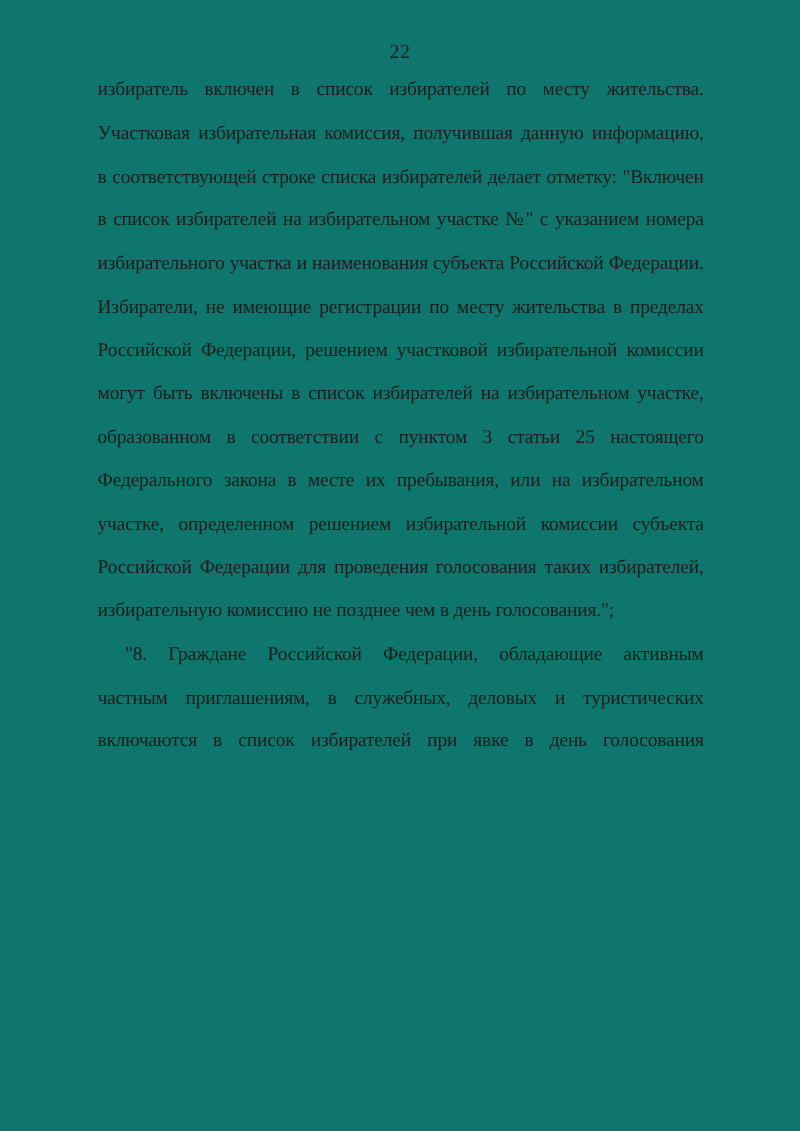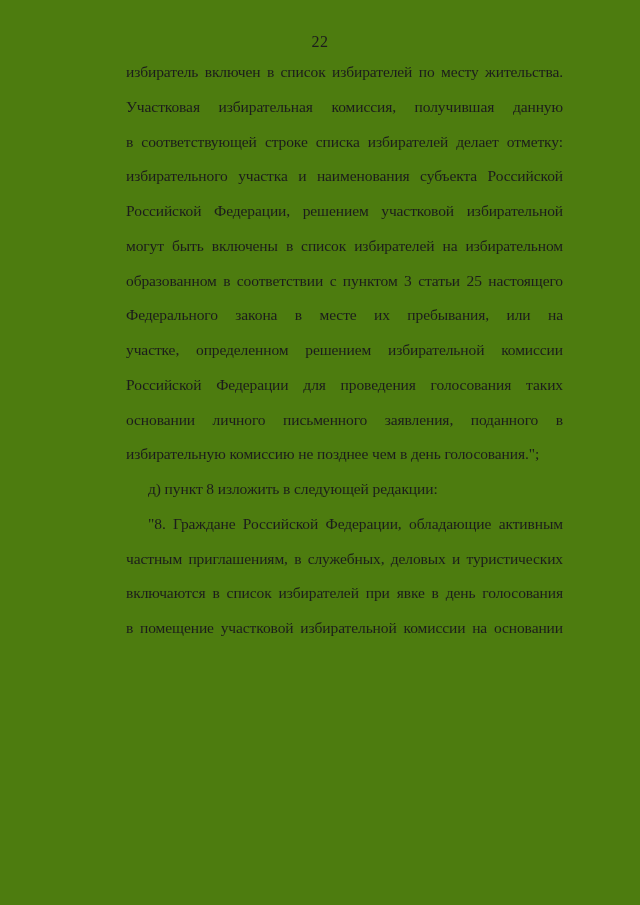--- a/index.html
+++ b/index.html
@@ -4,40 +4,39 @@
 <style>
   html, body {
     margin: 0;
     padding: 0;
     background: #ffffff;
   }
   .page {
     position: relative;
     width: 640px;
     height: 905px;
-    background: #4d7c0f;
+    background: #0f766e;
     overflow: hidden;
     font-family: "Liberation Serif", "DejaVu Serif", serif;
     color: #1c1c1c;
   }
   .page-number {
     position: absolute;
     top: 33px;
     left: 0;
     width: 100%;
     text-align: center;
     font-size: 16px;
     letter-spacing: 0.5px;
   }
   .doc-text {
     position: absolute;
     top: 55px;
     left: 78px;
     right: 77px;
-    margin-left: 48px;
   }
   .line {
     height: 34.75px;
     line-height: 34.75px;
     font-size: 15.5px;
     letter-spacing: -0.1px;
     white-space: normal;
     overflow: hidden;
   }
   .just {
@@ -56,28 +55,27 @@
 </head>
 <body>
 
 <div class="page">
   <div class="page-number">22</div>
 
   <div class="doc-text">
     <div class="line just">избиратель включен в список избирателей по месту жительства.</div>
     <div class="line just">Участковая избирательная комиссия, получившая данную информацию,</div>
     <div class="line just">в соответствующей строке списка избирателей делает отметку: "Включен</div>
+    <div class="line just">в список избирателей на избирательном участке №" с указанием номера</div>
     <div class="line just">избирательного участка и наименования субъекта Российской Федерации.</div>
+    <div class="line just">Избиратели, не имеющие регистрации по месту жительства в пределах</div>
     <div class="line just">Российской Федерации, решением участковой избирательной комиссии</div>
     <div class="line just">могут быть включены в список избирателей на избирательном участке,</div>
     <div class="line just">образованном в соответствии с пунктом 3 статьи 25 настоящего</div>
     <div class="line just">Федерального закона в месте их пребывания, или на избирательном</div>
     <div class="line just">участке, определенном решением избирательной комиссии субъекта</div>
     <div class="line just">Российской Федерации для проведения голосования таких избирателей, на</div>
-    <div class="line just">основании личного письменного заявления, поданного в участковую</div>
     <div class="line left">избирательную комиссию не позднее чем в день голосования.";</div>
-    <div class="line left indent">д) пункт 8 изложить в следующей редакции:</div>
     <div class="line just indent">"8. Граждане Российской Федерации, обладающие активным</div>
     <div class="line just">частным приглашениям, в служебных, деловых и туристических поездках,</div>
     <div class="line just">включаются в список избирателей при явке в день голосования</div>
-    <div class="line just">в помещение участковой избирательной комиссии на основании устного</div>
   </div>
 </div>
 
 </body></html>

